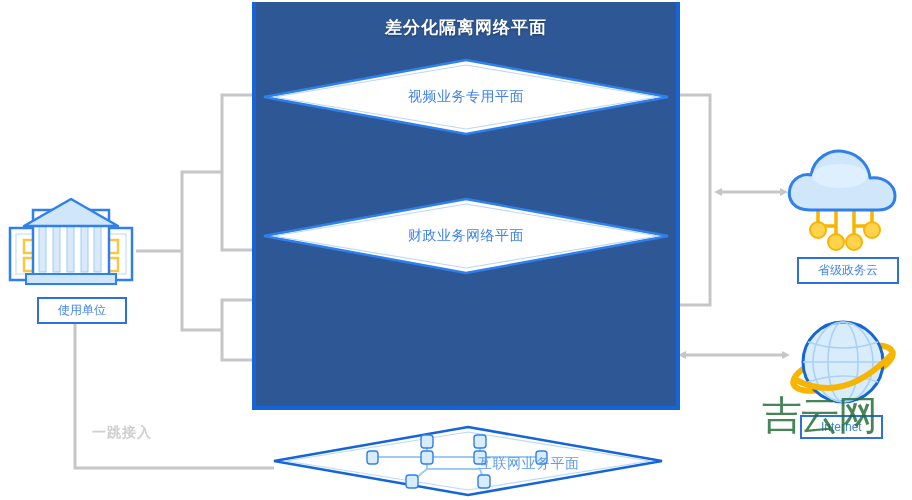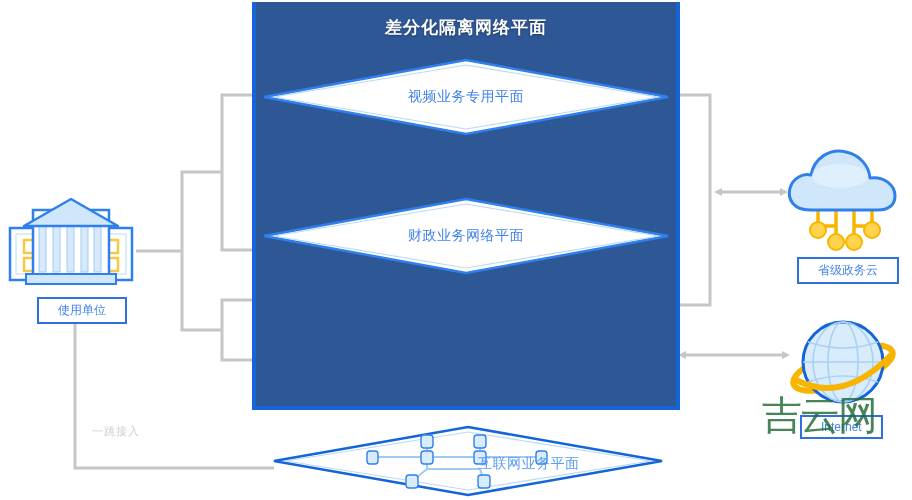--- a/index.html
+++ b/index.html
@@ -69,22 +69,23 @@
     position:absolute;left:478px;top:455px;
     font-size:14px;color:#5b9bf0;letter-spacing:.5px;
   }
 
   
   #connectors{position:absolute;left:0;top:0;width:912px;height:500px;pointer-events:none;}
 
   
   .faint-text{
     position:absolute;left:92px;top:424px;
-    font-size:11px;color:#cfcfcf;letter-spacing:1px;
+    font-size:14px;color:#cfcfcf;letter-spacing:1px;
     white-space:nowrap;
+    font-weight:bold;
   }
 
   
   .watermark{
     position:absolute;left:762px;top:388px;
     font-size:40px;font-weight:normal;
     color:#1f6b34;opacity:.82;
     letter-spacing:-2px;
     white-space:nowrap;
     font-family:"DejaVu Sans",sans-serif;

